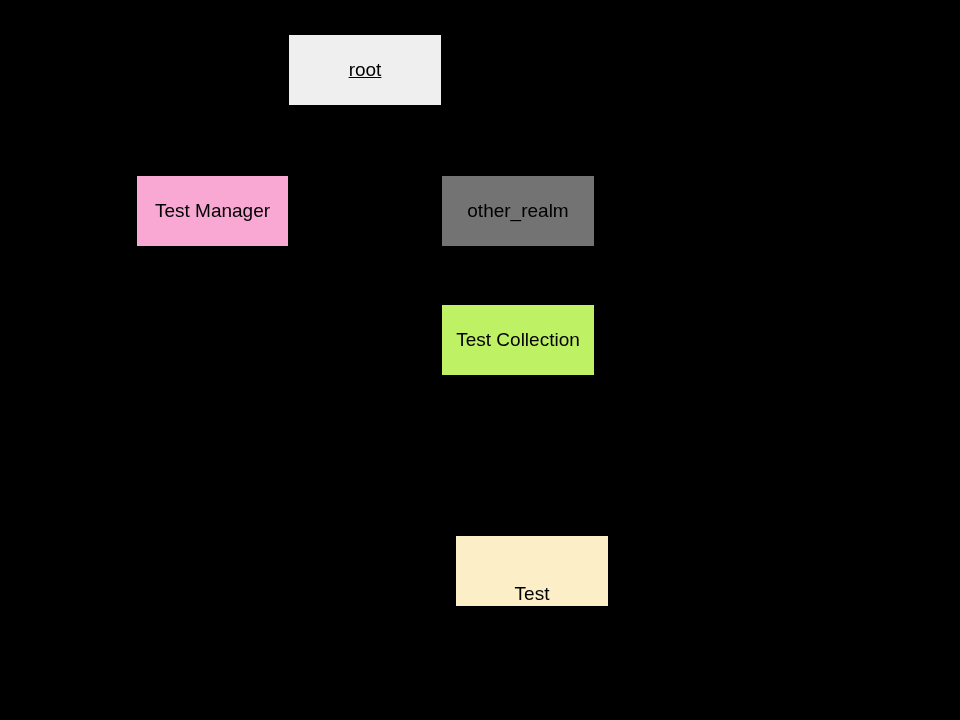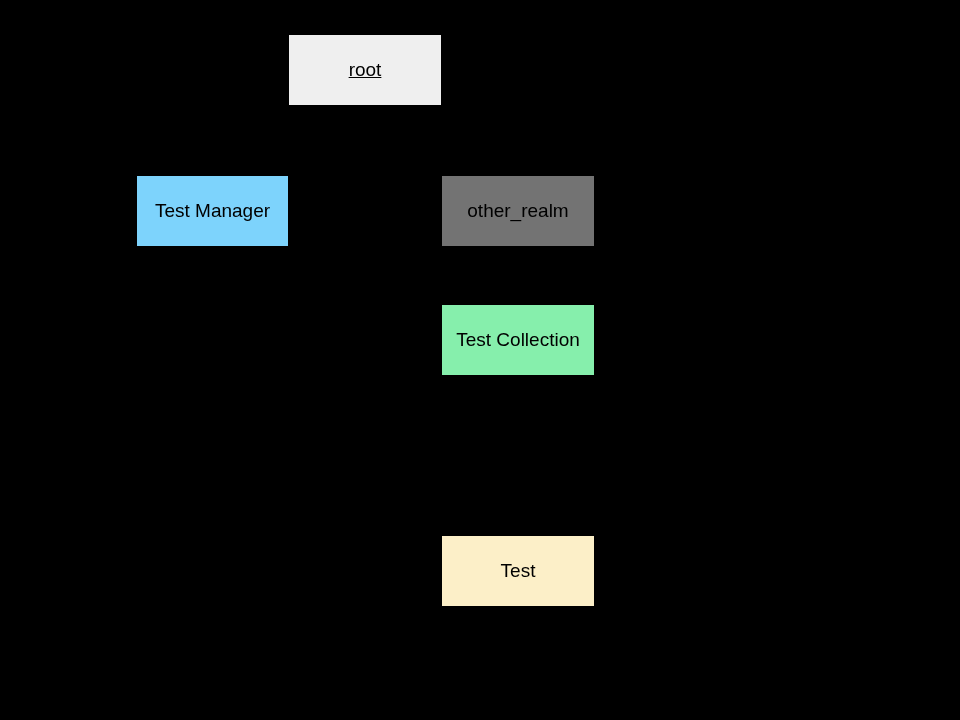--- a/index.html
+++ b/index.html
@@ -26,40 +26,40 @@
   .node .label {
     font-size: 19px;
     line-height: 1.2;
     color: #000000;
     white-space: nowrap;
   }
   #node-root            { left: 289px; top: 35px;  }
   #node-test-manager    { left: 137px; top: 176px; width: 151px; }
   #node-other-realm     { left: 442px; top: 176px; }
   #node-test-collection { left: 442px; top: 305px; }
-  #node-test            { left: 442px; top: 536px; }
+  #node-test            { left: 456px; top: 536px; align-items: flex-end; }
 </style>
 </head>
 <body>
 
 <div class="canvas">
 
   <div class="node" id="node-root" style="background: rgb(239, 239, 239); text-decoration: underline;">
     <span class="label">root</span>
   </div>
 
-  <div class="node" id="node-test-manager" style="background: #7dd3fc;">
+  <div class="node" id="node-test-manager" style="background: #f9a8d4;">
     <span class="label">Test Manager</span>
   </div>
 
   <div class="node" id="node-other-realm" style="background: #737373;">
     <span class="label">other_realm</span>
   </div>
 
-  <div class="node" id="node-test-collection" style="background: #86efac;">
+  <div class="node" id="node-test-collection" style="background: #bef264;">
     <span class="label">Test Collection</span>
   </div>
 
   <div class="node" id="node-test" style="background: rgb(252, 239, 200);">
     <span class="label">Test</span>
   </div>
 
 </div>
 
 </body></html>

